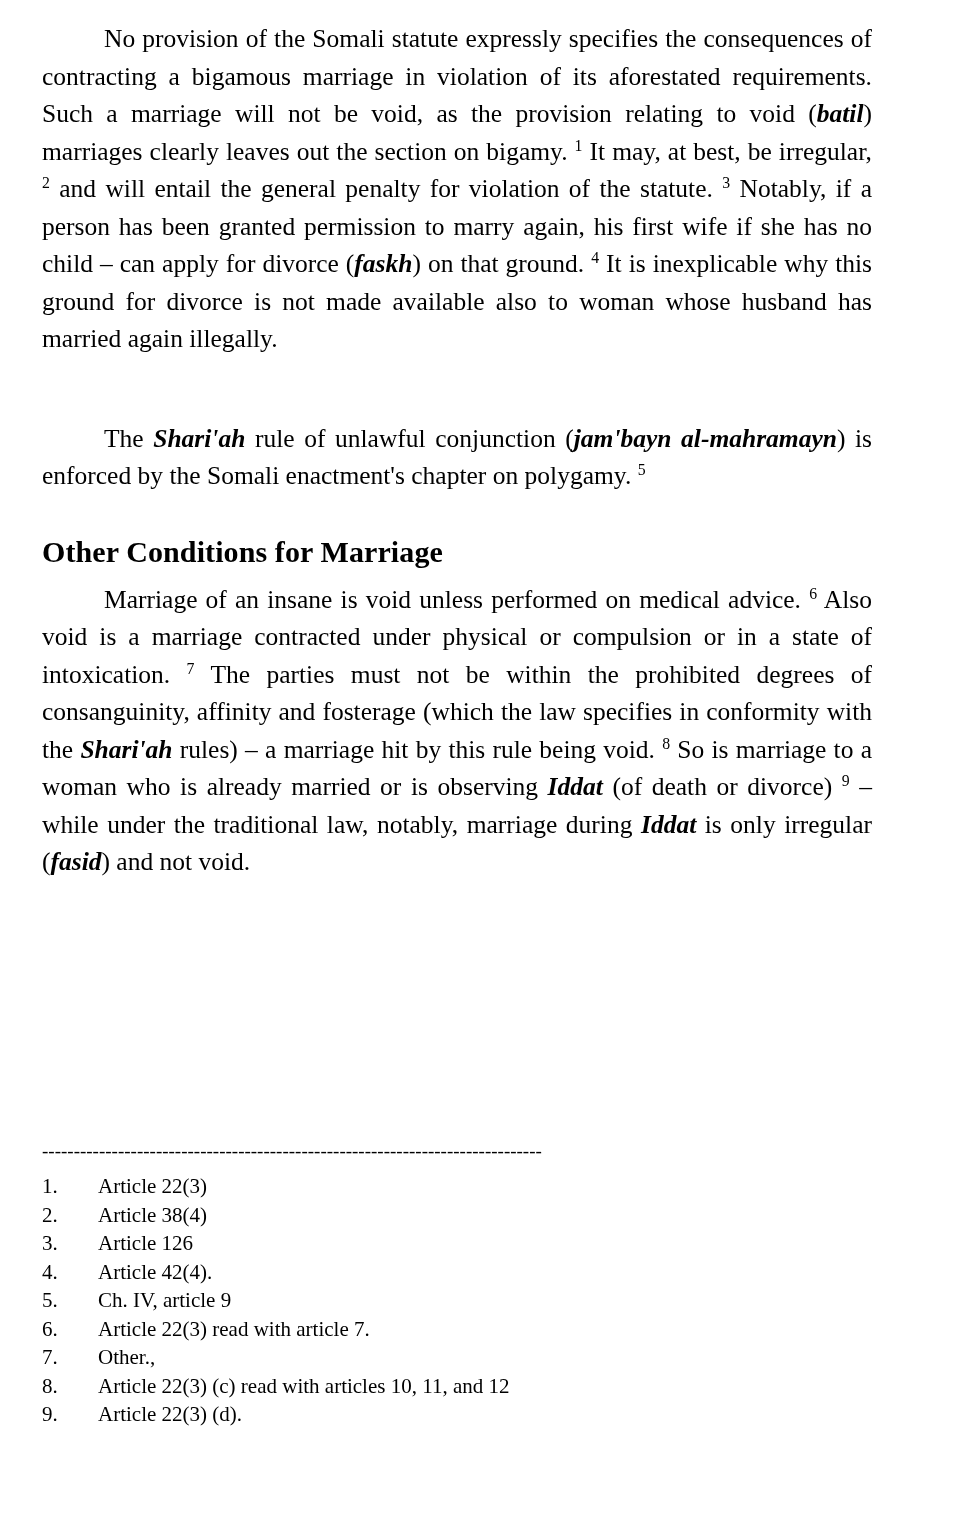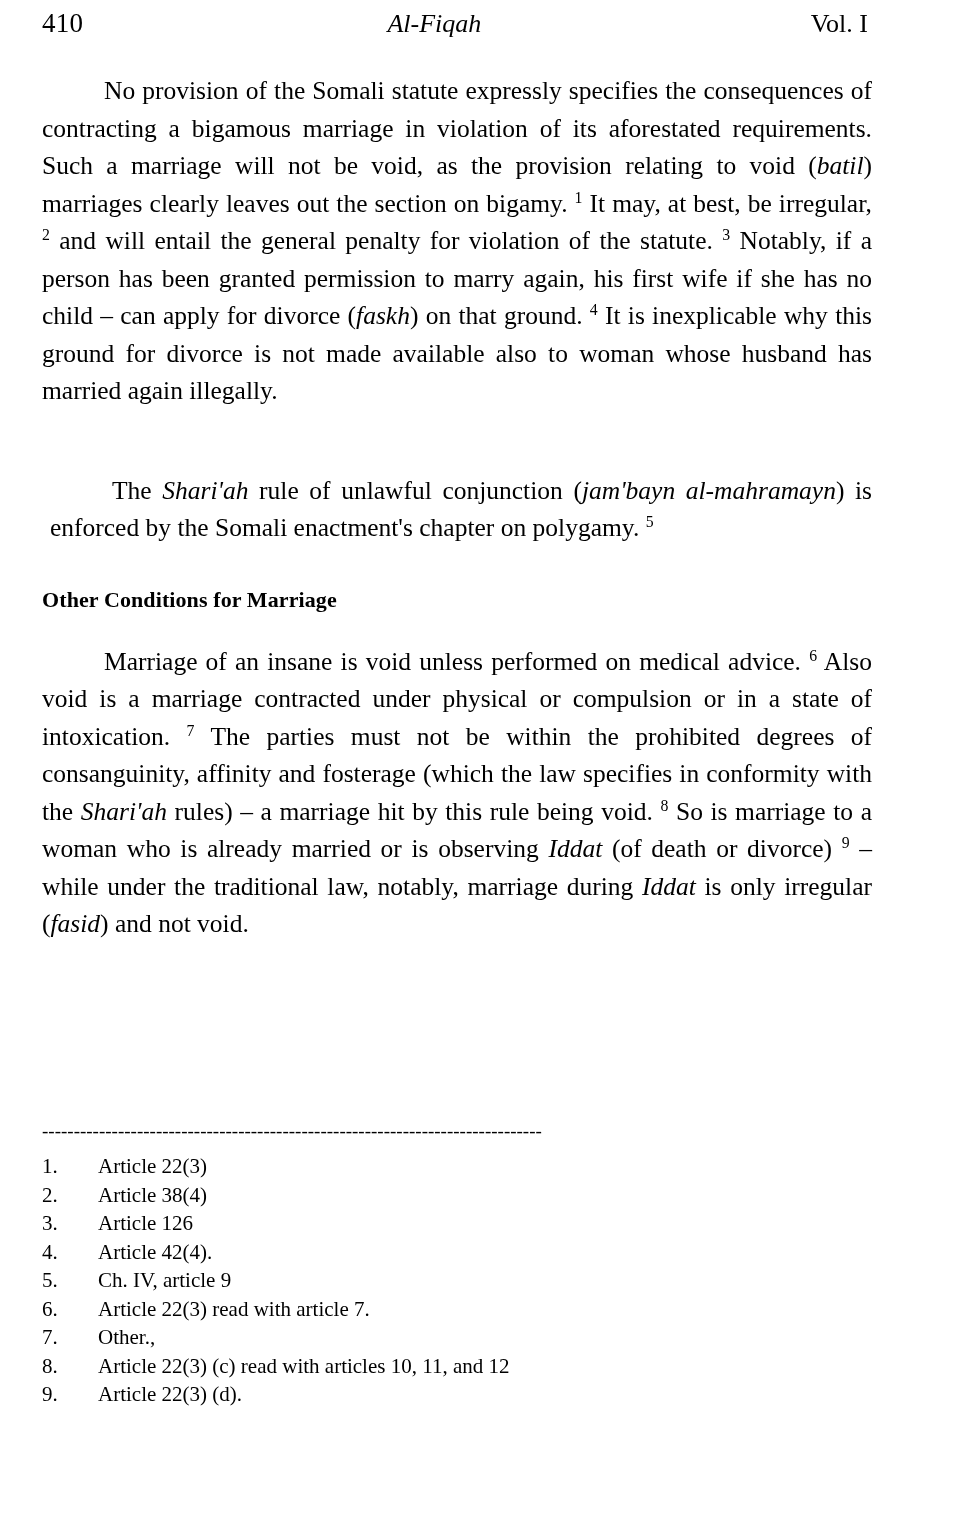--- a/index.html
+++ b/index.html
@@ -52,31 +52,31 @@
     text-align: justify;
     text-justify: inter-word;
     font-size: 25.5px;
     line-height: 37.5px;
     margin: 0;
   }
   .indent {
     text-indent: 62px;
   }
   .gap-1 { margin-top: 20px; }
-  .gap-2 { margin-top: 62px; margin-left: 8px; }
-  .gap-3 { margin-top: 30px; }
-  i { font-style: italic; }
+  .gap-2 { margin-top: 62px; }
+  .gap-3 { margin-top: 12px; }
+  i { font-style: italic; font-weight: bold; }
   sup {
     font-size: 0.62em;
     vertical-align: super;
     line-height: 0;
   }
   .heading {
     font-weight: bold;
-    font-size: 22px;
+    font-size: 30px;
     margin-top: 40px;
     margin-bottom: 0;
     letter-spacing: 0.1px;
   }
   
   .footnotes {
     position: absolute;
     left: 42px;
     right: 88px;
     top: 1118px;
@@ -109,25 +109,20 @@
   .fn-text {
     flex: 1 1 auto;
     margin-left: 20px;
   }
 </style>
 </head>
 <body>
 
 <div class="page">
 
-  <div class="running-head">
-    <div class="rh-left">410</div>
-    <div class="rh-center">Al-Fiqah</div>
-    <div class="rh-right">Vol. I</div>
-  </div>
 
   <p class="body-block indent gap-1"><span>No provision of the Somali statute expressly specifies the consequences of contracting a bigamous marriage in violation of its aforestated requirements. Such a marriage will not be void, as the provision relating to void (</span><i>batil</i><span>) marriages clearly leaves out the section on bigamy. </span><sup>1</sup><span> It may, at best, be irregular, </span><sup>2</sup><span> and will entail the general penalty for violation of the statute. </span><sup>3</sup><span> Notably, if a person has been granted permission to marry again, his first wife if she has no child – can apply for divorce (</span><i>faskh</i><span>) on that ground. </span><sup>4</sup><span>  It is inexplicable why this ground for divorce is not made available also to woman whose husband has married again illegally.</span></p>
 
   <p class="body-block indent gap-2"><span>The </span><i>Shari'ah</i><span> rule of unlawful conjunction (</span><i>jam'bayn al-mahramayn</i><span>) is enforced by the Somali enactment's chapter on polygamy. </span><sup>5</sup></p>
 
   <h2 class="heading">Other Conditions for Marriage</h2>
 
   <p class="body-block indent gap-3"><span>Marriage of an insane is void unless performed on medical advice. </span><sup>6</sup><span>  Also void is a marriage contracted under physical or compulsion or in a state of intoxication. </span><sup>7</sup><span> The parties must not be within the prohibited degrees of consanguinity, affinity and fosterage (which the law specifies in conformity with the </span><i>Shari'ah</i><span> rules) – a marriage hit by this rule being void. </span><sup>8</sup><span> So is marriage to a woman who is already married or is observing </span><i>Iddat</i><span> (of death or divorce) </span><sup>9</sup><span> – while under the traditional law, notably, marriage during </span><i>Iddat</i><span> is only irregular (</span><i>fasid</i><span>) and not void.</span></p>
 
   <div class="footnotes">

